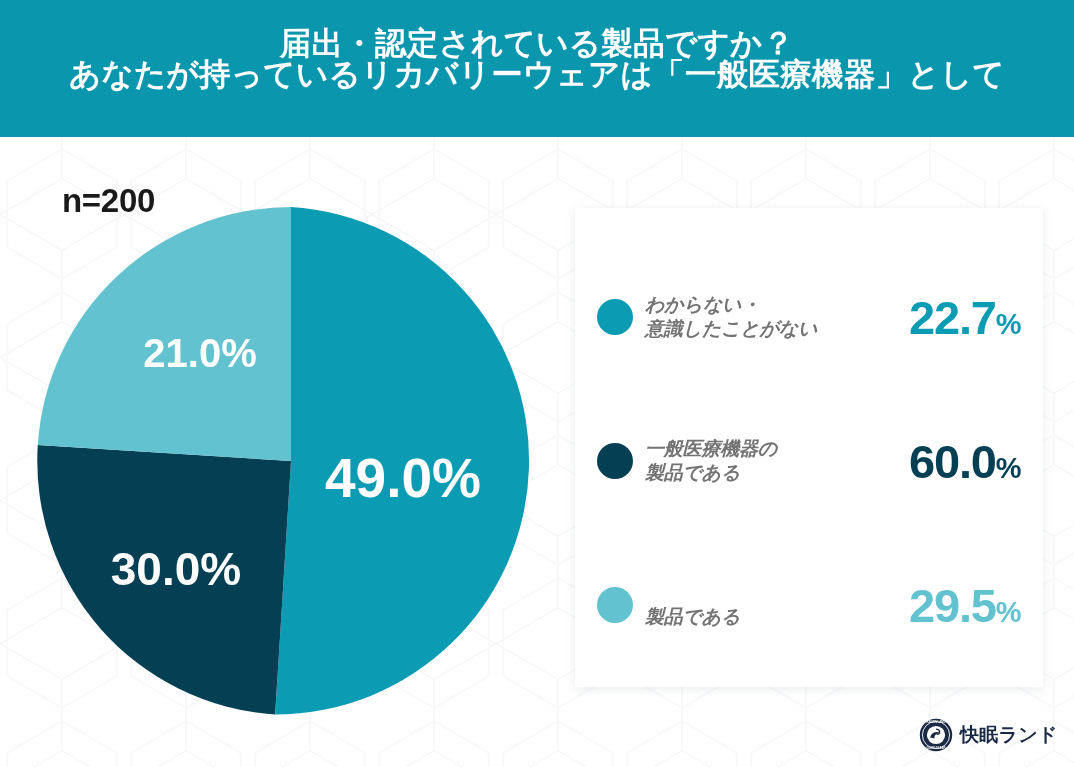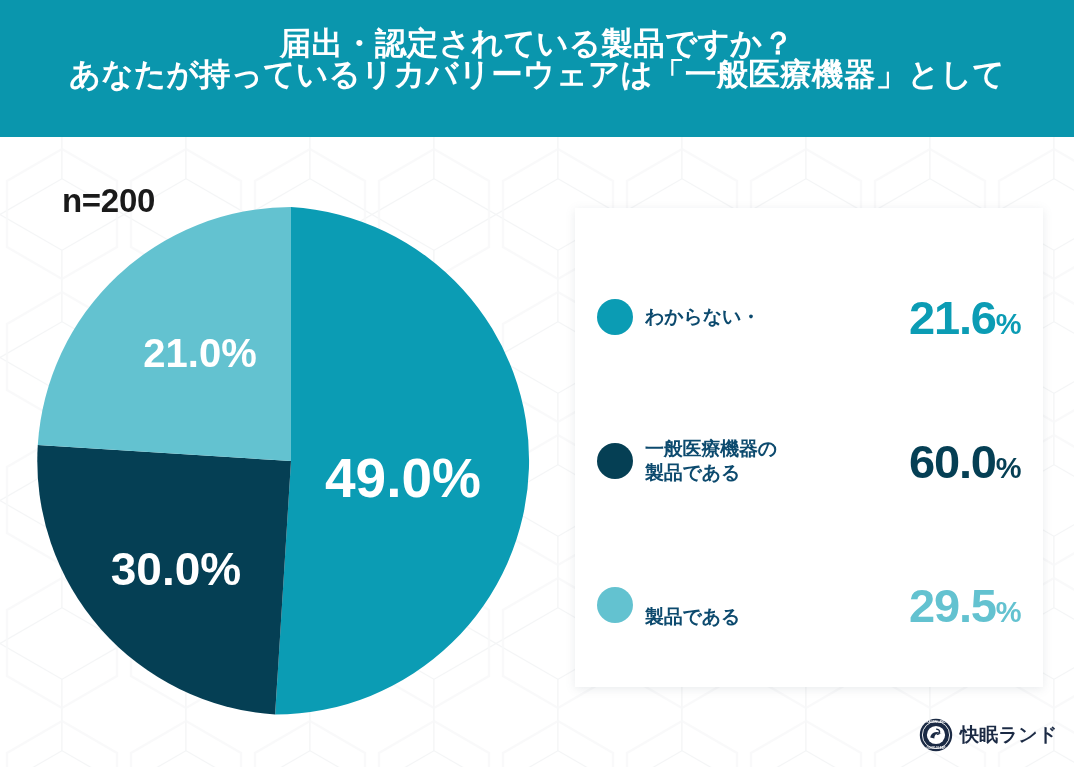--- a/index.html
+++ b/index.html
@@ -101,24 +101,25 @@
   .legend-dot {
     flex:0 0 auto;
     width:36px; height:36px;
     border-radius:50%;
     margin-right:12px;
   }
   .legend-text {
     flex:1 1 auto;
     font-size:19px;
     font-weight:bold;
-    color:#0c4a6e;
+    color:#737373;
     line-height:1.27;
     letter-spacing:-0.2px;
     white-space:nowrap;
+    font-style:italic;
   }
   .legend-value {
     flex:0 0 auto;
     text-align:right;
     white-space:nowrap;
     font-weight:bold;
     letter-spacing:-1.2px;
     min-width:152px;
   }
   .legend-value .num { font-size:47px; }
@@ -195,23 +196,24 @@
     </svg>
   </div>
 
   <div id="legend-panel">
     <div id="legend-list">
 
       <div class="legend-row">
         <span class="legend-dot" style="background:#0b9cb4"></span>
         <span class="legend-text">
           <span>わからない・</span><br>
+          <span>意識したことがない</span>
         </span>
         <span class="legend-value" style="color:#0b9cb4">
-          <span class="num">21.6</span><span class="pct">%</span>
+          <span class="num">22.7</span><span class="pct">%</span>
         </span>
       </div>
 
       <div class="legend-row">
         <span class="legend-dot" style="background:#053f54"></span>
         <span class="legend-text">
           <span>一般医療機器の</span><br>
           <span>製品である</span>
         </span>
         <span class="legend-value" style="color:#053f54">

